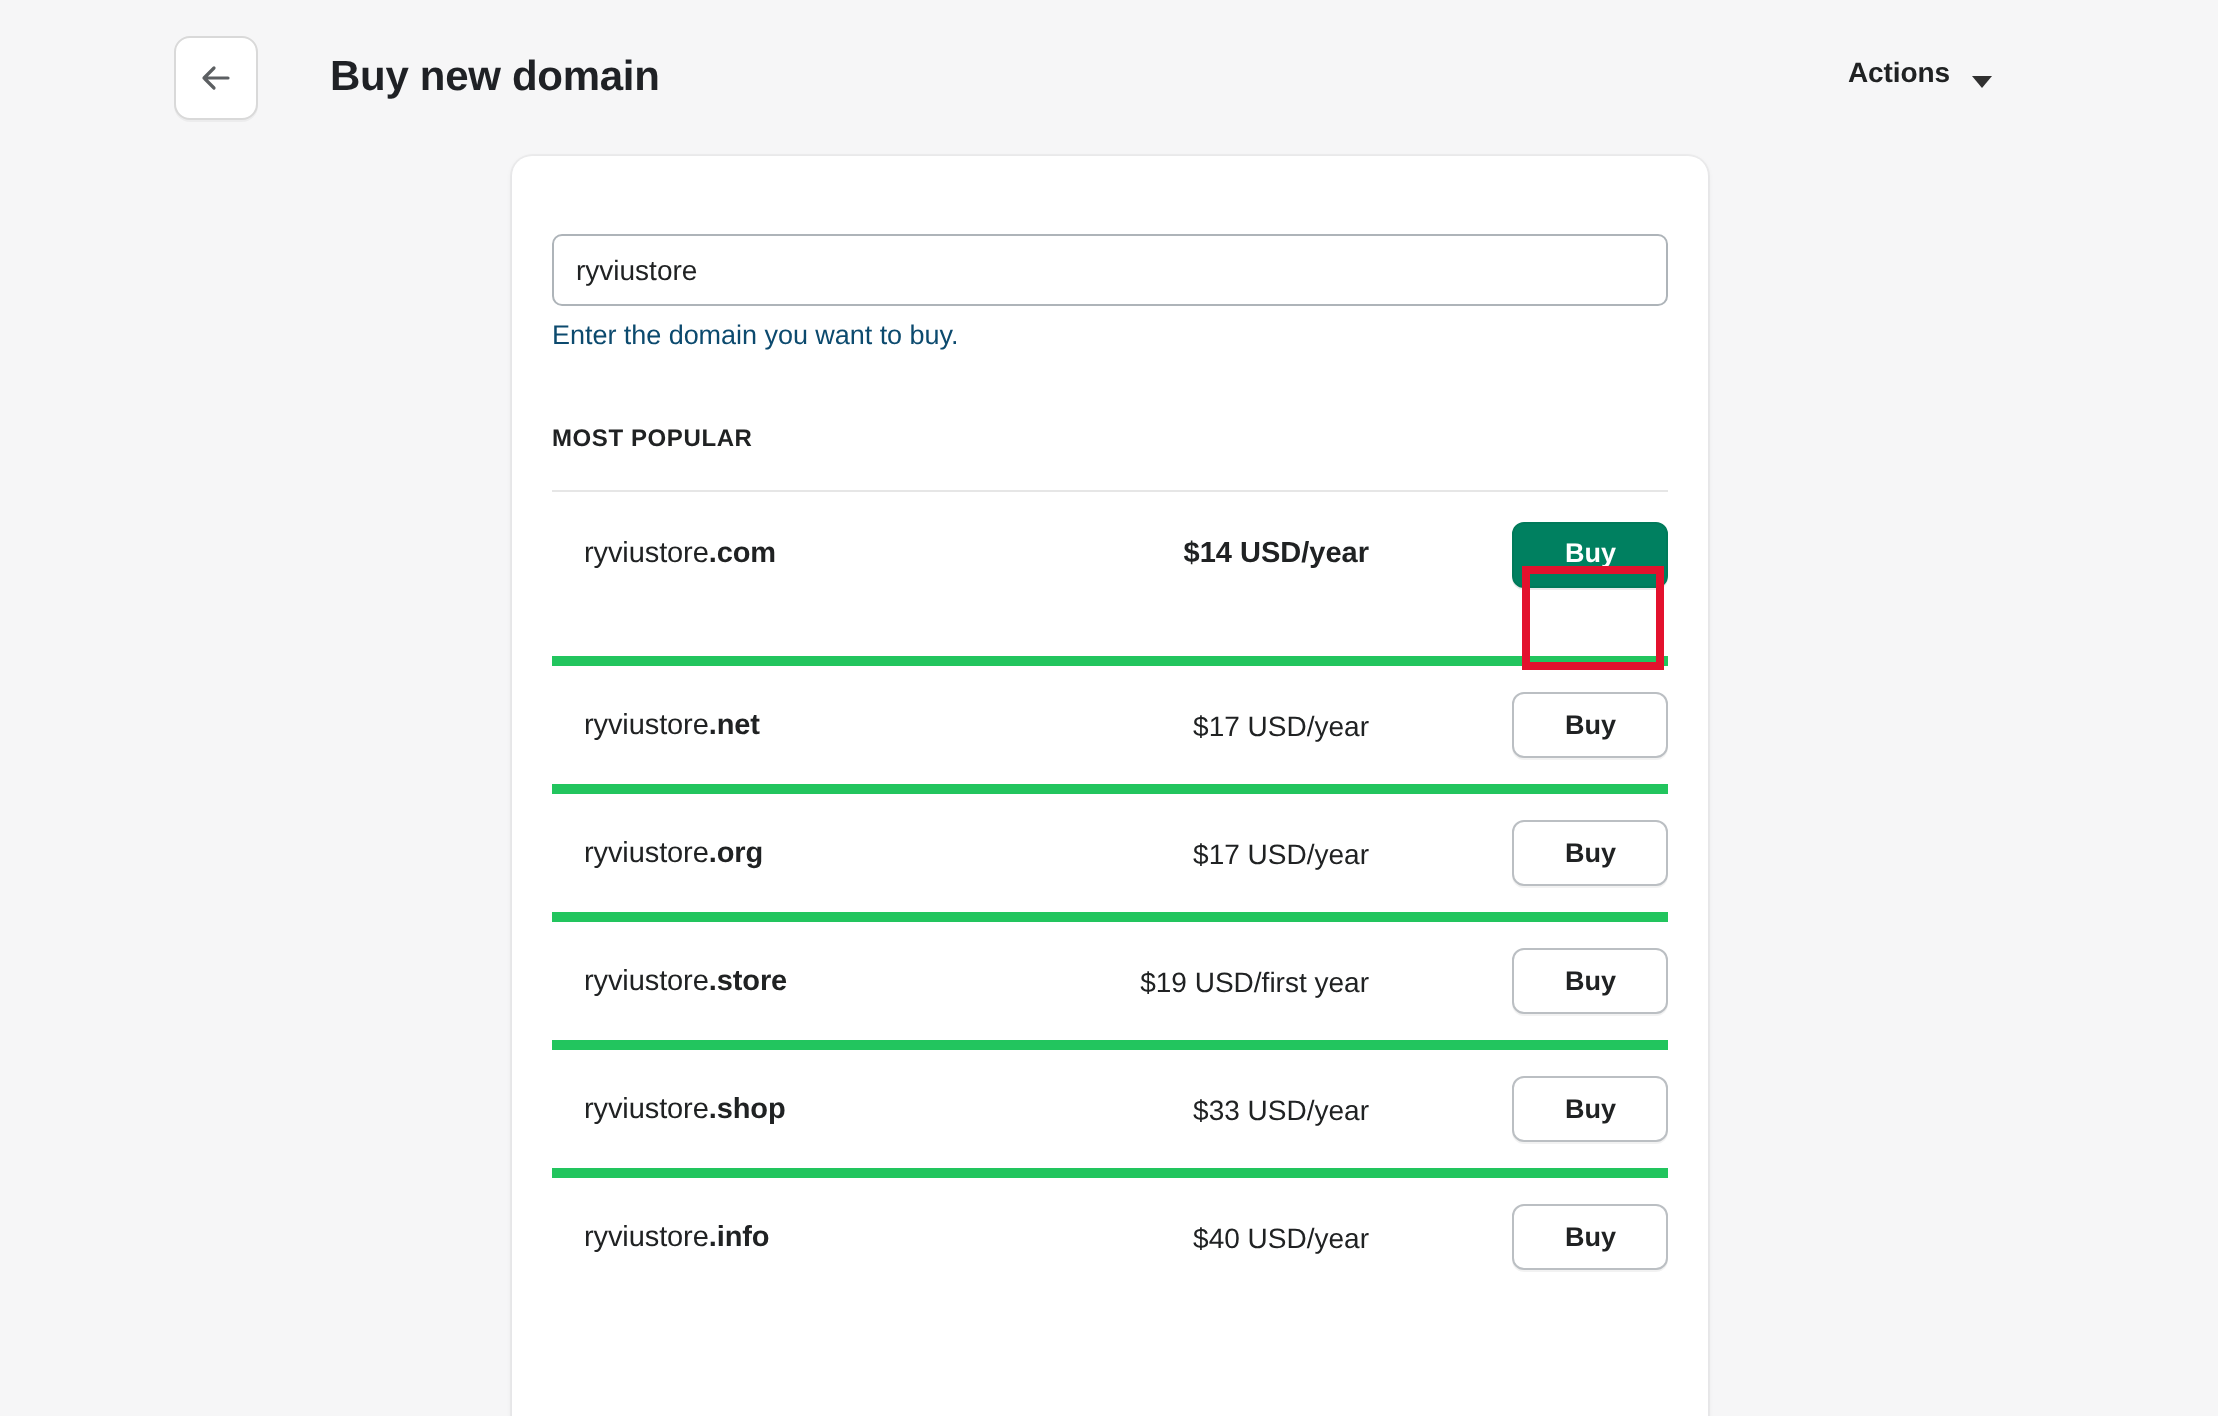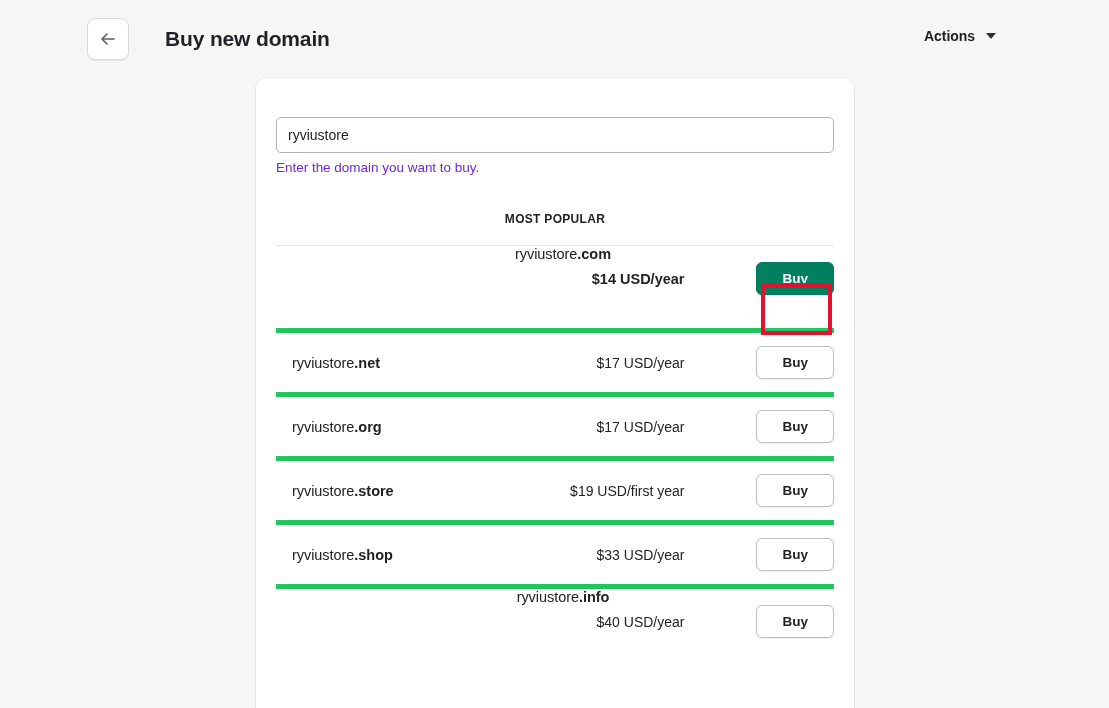--- a/index.html
+++ b/index.html
@@ -53,21 +53,21 @@
     letter-spacing: -0.15px;
     color: #1f2125;
     line-height: 42px;
     white-space: nowrap;
   }
   .actions-wrap {
     position: absolute;
     right: 113px;
     top: 28px;
     display: flex;
-    align-items: center;
+    align-items: flex-end;
     cursor: pointer;
   }
   .actions-label {
     font-size: 14px;
     font-weight: 700;
     color: #202223;
     letter-spacing: -0.05px;
   }
   .caret {
     margin-left: 11px;
@@ -110,44 +110,43 @@
     background: #ffffff;
     padding: 0 11px;
     font-family: "Liberation Sans", sans-serif;
     font-size: 14px;
     color: #202223;
     outline: none;
   }
   .field-help {
     margin-top: 7px;
     font-size: 13.5px;
-    color: #6d28d9;
+    color: #0c4a6e;
     letter-spacing: -0.02px;
   }
 
   .list-heading {
     margin-top: 37px;
     font-size: 12px;
     font-weight: 700;
     letter-spacing: 0.3px;
     color: #202223;
     text-transform: uppercase;
-    text-align: center;
   }
 
   .rows { margin-top: 20px; }
   .row {
     position: relative;
     display: flex;
     align-items: center;
     height: 64px;
     border-top: 5px solid #22c55e;
     padding: 0 0 0 16px;
   }
-  .row:last-child { border-bottom: none; flex-direction: column; }
+  .row:last-child { border-bottom: none; }
 
   .domain-name {
     font-size: 14.5px;
     color: #202223;
     font-weight: 400;
     letter-spacing: -0.05px;
   }
   .domain-name .tld { font-weight: 700; }
 
   .row-right {

